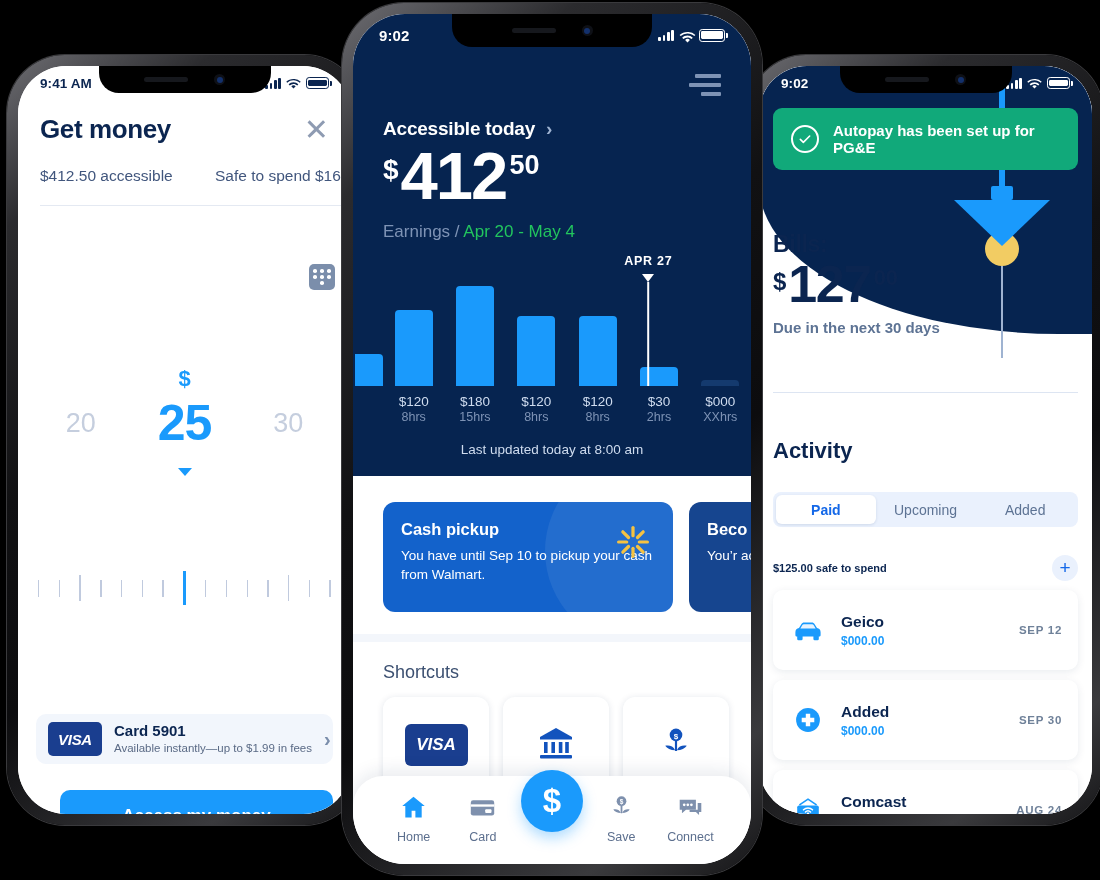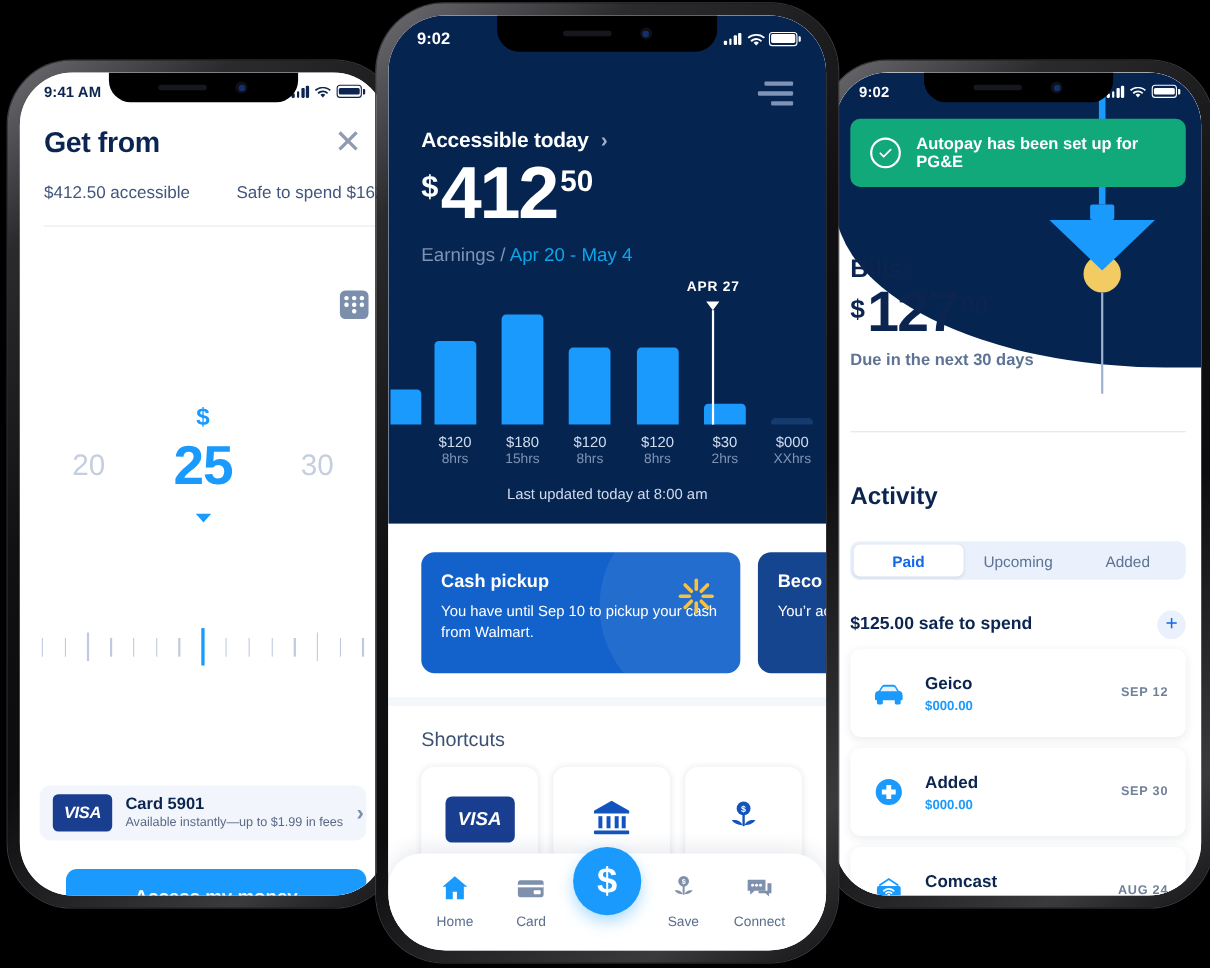--- a/index.html
+++ b/index.html
@@ -146,21 +146,21 @@
   .r-amt .cur { font-size:24px; font-weight:700; margin-top:8px; color:#0b2550; }
   .r-amt .big { font-size:52px; font-weight:700; line-height:.95; letter-spacing:-1.5px; color:#0b2550; margin-left:2px; }
   .r-amt .cts { font-size:22px; font-weight:700; margin-top:5px; margin-left:3px; color:#0b2550; }
   .r-due { font-size:15px; color:#5d7394; font-weight:700; margin-top:10px;text-align:center; }
   .r-div { position:absolute; left:14px; right:14px; top:326px; height:1px; background:#dde5f2; }
   .r-act { position:absolute; left:14px; top:372px; font-size:22px; font-weight:700; color:#0b2550; }
   .seg { position:absolute; left:14px; right:14px; top:426px; height:35px; background:#eaf1fd; border-radius:8px; display:flex; padding:3px; }
   .seg div { flex:1; display:flex; align-items:center; justify-content:center; font-size:14px; color:#5d7394; border-radius:6px; cursor:pointer; }
   .seg div.on { background:#fff; color:#1468e8; font-weight:700; box-shadow:0 1px 3px rgba(20,50,100,.12); }
   .r-safe { position:absolute; left:14px; right:14px; top:489px; display:flex; align-items:center; justify-content:space-between; }
-  .r-safe .t { font-size:16px; font-weight:700; color:#0b2550; }
+  .r-safe .t { font-size:11px; font-weight:700; color:#0b2550; }
   .r-safe .plus { width:26px; height:26px; border-radius:50%; background:#eaf1fd; color:#1468e8; display:flex; align-items:center; justify-content:center; font-size:19px; font-weight:400; cursor:pointer; }
   .blist { position:absolute; left:14px; right:14px; top:524px; }
   .brow { height:80px; background:#fff; border-radius:10px; box-shadow:0 2px 9px rgba(16,40,80,.09); display:flex; align-items:center; padding:0 16px; gap:14px; margin-bottom:10px; }
   .brow .ico { width:38px; height:38px; display:flex; align-items:center; justify-content:center; flex:none; }
   .brow .nm { font-size:15.5px; font-weight:700; color:#0b2550; }
   .brow .am { font-size:12px; font-weight:700; color:#1a9afc; margin-top:3px; }
   .brow .dt { margin-left:auto; font-size:11.5px; font-weight:700; color:#6f8199; letter-spacing:.7px; }
 </style>
 </head>
 <body>
@@ -187,21 +187,21 @@
                   <path d="M8 1.4c2.6 0 5 1 6.8 2.7l1.1-1.2A11 11 0 0 0 8 0C4.9 0 2.2 1.1.1 2.9l1.1 1.2A9.4 9.4 0 0 1 8 1.4Z" fill="currentColor"></path>
                 </svg>
             </span>
             <span class="batt">
                 <i></i>
               </span>
           </span>
         </div>
 
         <div class="l-head">
-          <div class="l-title">Get from</div>
+          <div class="l-title">Get money</div>
           <div class="l-close" aria-label="close-icon">✕</div>
         </div>
 
         <div class="l-sub">
           <span>$412.50 accessible</span>
           <span>Safe to spend $162</span>
         </div>
         <div class="l-div"></div>
 
         <div class="l-keypad">
@@ -426,21 +426,21 @@
           </div>
 
           <div class="c-amt">
             <span class="cur">$</span>
             <span class="big">412</span>
             <span class="cts">50</span>
           </div>
 
           <div class="c-earn">
             <span>Earnings</span>
-            <span style="color:#7e93b5"> / </span><span style="color:#0ea5e9">Apr 20 - May 4</span>
+            <span style="color:#7e93b5"> / </span><span style="color:#22c55e">Apr 20 - May 4</span>
           </div>
 
           <div class="chart">
             <div class="bars-row">
               <div class="bcol first">
                   <div class="bar" style="height:32px"></div>
                 </div>
               <div class="bcol">
                   <div class="bar" style="height:76px"></div>
                 </div>

